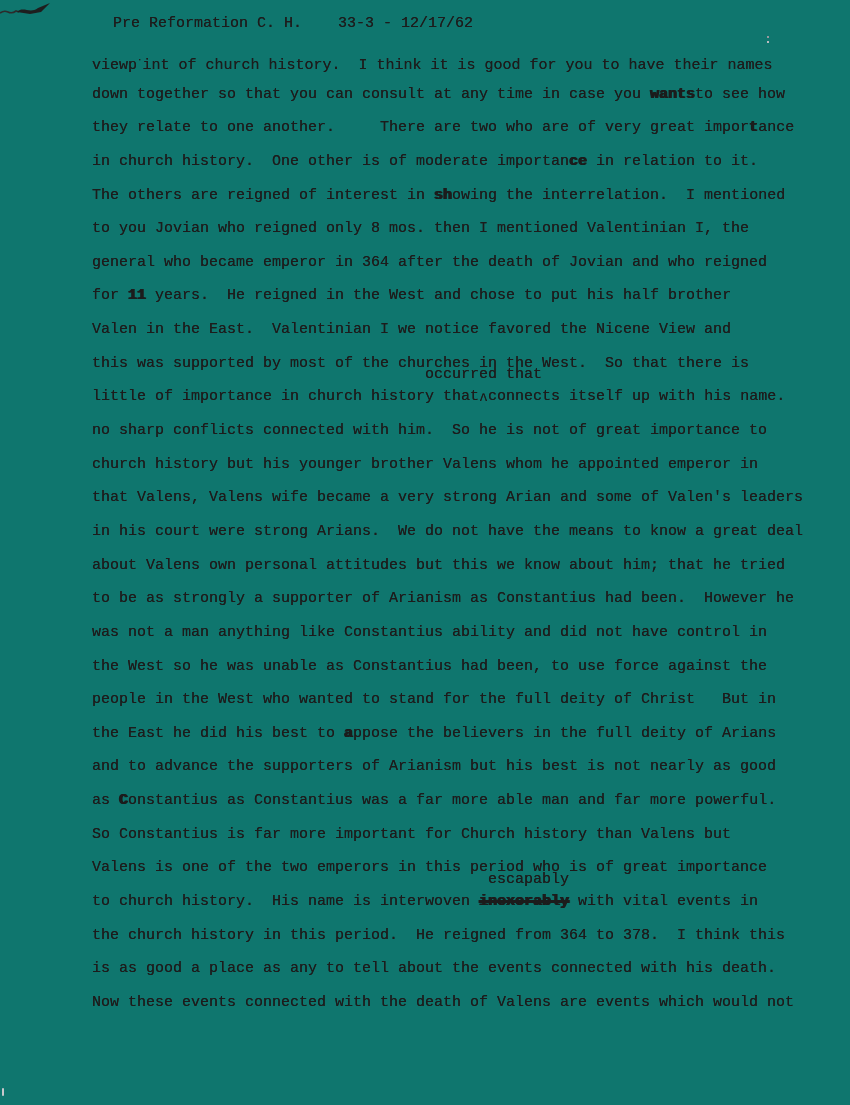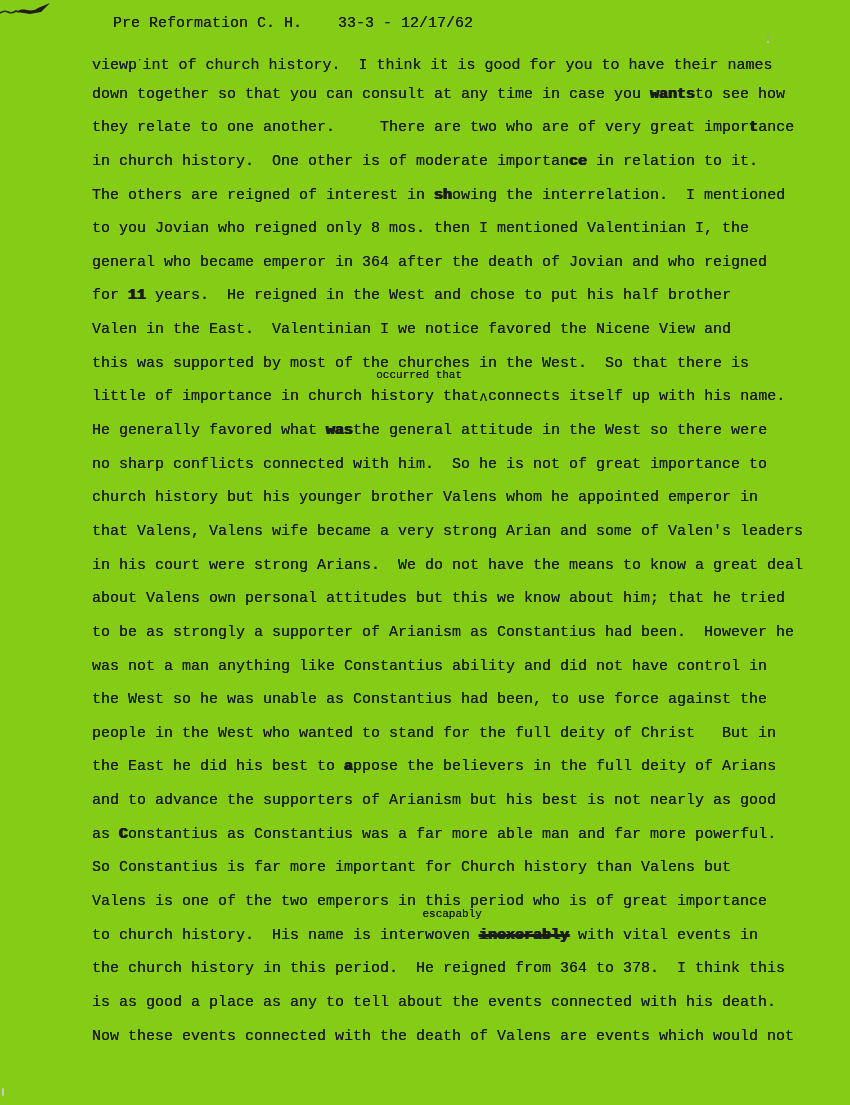--- a/index.html
+++ b/index.html
@@ -36,39 +36,38 @@
     font-weight:bold;
     text-decoration:line-through;
     text-decoration-thickness:2.5px;
     text-shadow:.7px 0 currentColor,-.5px 0 currentColor;
     text-align:center;
   }
   .caret{display:inline-block;transform:translateY(5px) scaleY(1.1);}
   .sup{font-size:9px;vertical-align:7px;}
   .above{ 
     position:absolute;top:-12px;
-    font-size:11px;line-height:14px;height:14px;
+    font-size:15px;line-height:14px;height:14px;
     white-space:pre;
-    margin-left:40px;
   }
   .corner-mark{position:absolute;left:0;top:2px;}
   .speck-right{
     position:absolute;left:767px;top:36px;
     width:2px;height:2px;background:#98989e;
     box-shadow:0 5px 0 #bcbcc0;
   }
   .speck-bottom{
     position:absolute;left:2px;top:1088px;
     width:2px;height:8px;background:#c8c8cc;border-radius:1px;
   }
 </style>
 </head>
 <body>
 
-<div class="page" style="background: #84cc16; color: rgb(28, 28, 28);">
+<div class="page" style="background: #0f766e; color: rgb(28, 28, 28);">
 
   <div class="corner-mark">
     <svg width="58" height="18" viewBox="0 0 58 18">
       <path d="M0 11 Q4 8 8 10 Q12 12 16 9 L19 10" stroke="#2c2c2c" stroke-width="1.6" fill="none"></path>
       <path d="M17 10 C23 4 30 12 38 6 L50 1 L41 10 L30 12 Z" fill="#1e1e1e"></path>
     </svg>
   </div>
 
   <div class="speck-right"></div>
   <div class="speck-bottom"></div>
@@ -80,21 +79,20 @@
       <div class="line"><span>down together so that you can consult at any time in case you </span><span class="ov">wants</span><span>to see how</span></div>
       <div class="line"><span>they relate to one another.     There are two who are of very great impor</span><span class="ov">t</span><span>ance</span></div>
       <div class="line"><span>in church history.  One other is of moderate importan</span><span class="ov">ce</span><span> in relation to it.</span></div>
       <div class="line"><span>The others are reigned of interest in </span><span class="ov">sh</span><span>owing the interrelation.  I mentioned</span></div>
       <div class="line"><span>to you Jovian who reigned only 8 mos. then I mentioned Valentinian I, the</span></div>
       <div class="line"><span>general who became emperor in 364 after the death of Jovian and who reigned</span></div>
       <div class="line"><span>for </span><span class="ov">11</span><span> years.  He reigned in the West and chose to put his half brother</span></div>
       <div class="line"><span>Valen in the East.  Valentinian I we notice favored the Nicene View and</span></div>
       <div class="line"><span>this was supported by most of the churches in the West.  So that there is</span></div>
       <div class="line"><span class="above" style="left: 37ch;">occurred that</span><span>little of importance in church history that</span><span class="caret">^</span><span>connects itself up with his name.</span></div>
-      <div class="line"><span>He generally favored what </span><span class="ov">was</span><span>the general attitude in the West so there were</span></div>
       <div class="line"><span>no sharp conflicts connected with him.  So he is not of great importance to</span></div>
       <div class="line"><span>church history but his younger brother Valens whom he appointed emperor in</span></div>
       <div class="line"><span>that Valens, Valens wife became a very strong Arian and some of Valen's leaders</span></div>
       <div class="line"><span>in his court were strong Arians.  We do not have the means to know a great deal</span></div>
       <div class="line"><span>about Valens own personal attitudes but this we know about him; that he tried</span></div>
       <div class="line"><span>to be as strongly a supporter of Arianism as Constantius had been.  However he</span></div>
       <div class="line"><span>was not a man anything like Constantius ability and did not have control in</span></div>
       <div class="line"><span>the West so he was unable as Constantius had been, to use force against the</span></div>
       <div class="line"><span>people in the West who wanted to stand for the full deity of Christ   But in</span></div>
       <div class="line"><span>the East he did his best to </span><span class="ov">a</span><span>ppose the believers in the full deity of Arians</span></div>

